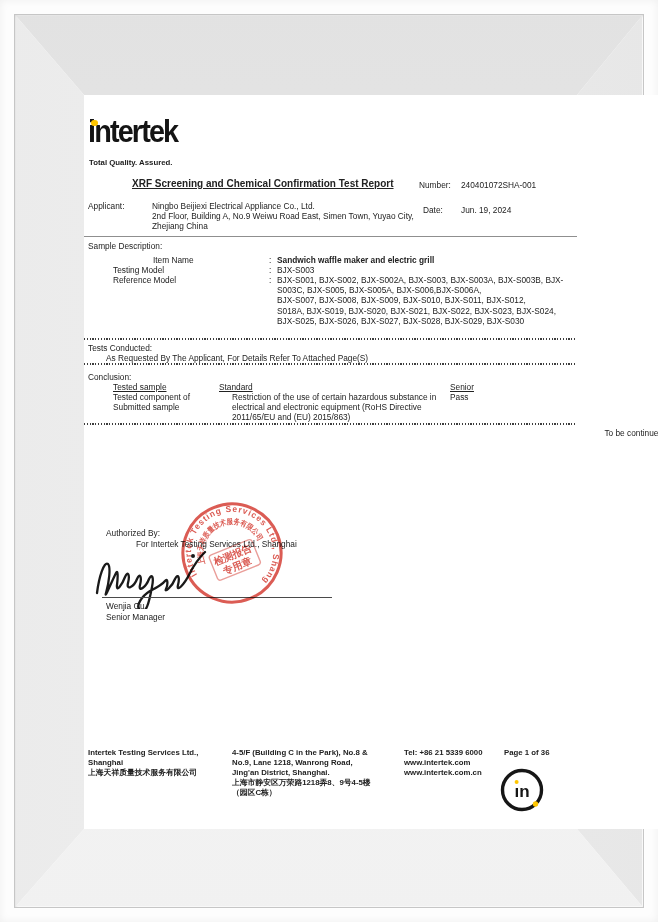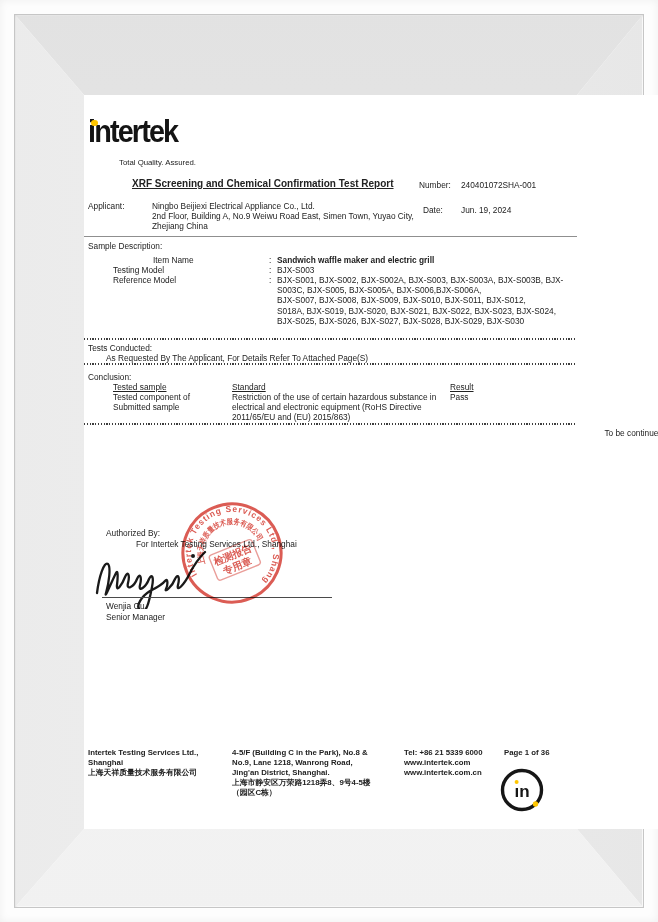--- a/index.html
+++ b/index.html
@@ -32,21 +32,21 @@
   .b{font-weight:700;}
   .u{text-decoration:underline;}
   .wordmark{
     font-size:31px;font-weight:700;letter-spacing:-2px;color:#141414;
     transform:scaleX(.93);transform-origin:left top;line-height:34px;
   }
   .logo-dot{
     position:absolute;width:6.5px;height:6.5px;border-radius:50%;
     background:#ffc600;left:3px;top:4.5px;
   }
-  .tagline{font-size:7.8px;font-weight:400;color:#1c1c1c;margin-left:30px;}
+  .tagline{font-size:7.8px;font-weight:700;color:#1c1c1c;}
   .title{font-size:10px;margin-left:44px;}
   .dotsep{
     position:absolute;height:2.4px;left:0;width:493px;
     background-image:repeating-linear-gradient(to right,#3c3c3c 0 1.3px,transparent 1.3px 2.8px);
   }
   .hairline{position:absolute;left:0;width:493px;border-top:1px solid #8f8f8f;}
   .sigline{position:absolute;border-top:1px solid #4a4a4a;}
   .footer-txt{font-size:7.8px;font-weight:700;line-height:10px;}
   .stamp-svg{position:absolute;opacity:.88;mix-blend-mode:multiply;}
   .nowrapblock div{white-space:nowrap;}
@@ -106,22 +106,22 @@
 
     <div class="dotsep" style="top:243px;"></div>
 
     <div class="abs" style="left:4px;top:248px;">Tests Conducted:</div>
     <div class="abs" style="left:22px;top:258px;">As Requested By The Applicant, For Details Refer To Attached Page(S)</div>
 
     <div class="dotsep" style="top:268px;"></div>
 
     <div class="abs" style="left:4px;top:277px;">Conclusion:</div>
     <div class="abs u" style="left:29px;top:287px;">Tested sample</div>
-    <div class="abs u" style="left:148px;top:287px;">Standard</div>
-    <div class="abs u" style="left:366px;top:287px;">Result</div>
+    <div class="abs u" style="left:135px;top:287px;">Standard</div>
+    <div class="abs u" style="left:366px;top:287px;">Senior</div>
 
     <div class="abs nowrapblock" style="left:29px;top:297px;">
       <div>Tested component of</div>
       <div>Submitted sample</div>
     </div>
     <div class="abs nowrapblock" style="left:148px;top:297px;">
       <div>Restriction of the use of certain hazardous substance in</div>
       <div>electrical and electronic equipment (RoHS Directive</div>
       <div>2011/65/EU and (EU) 2015/863)</div>
     </div>

